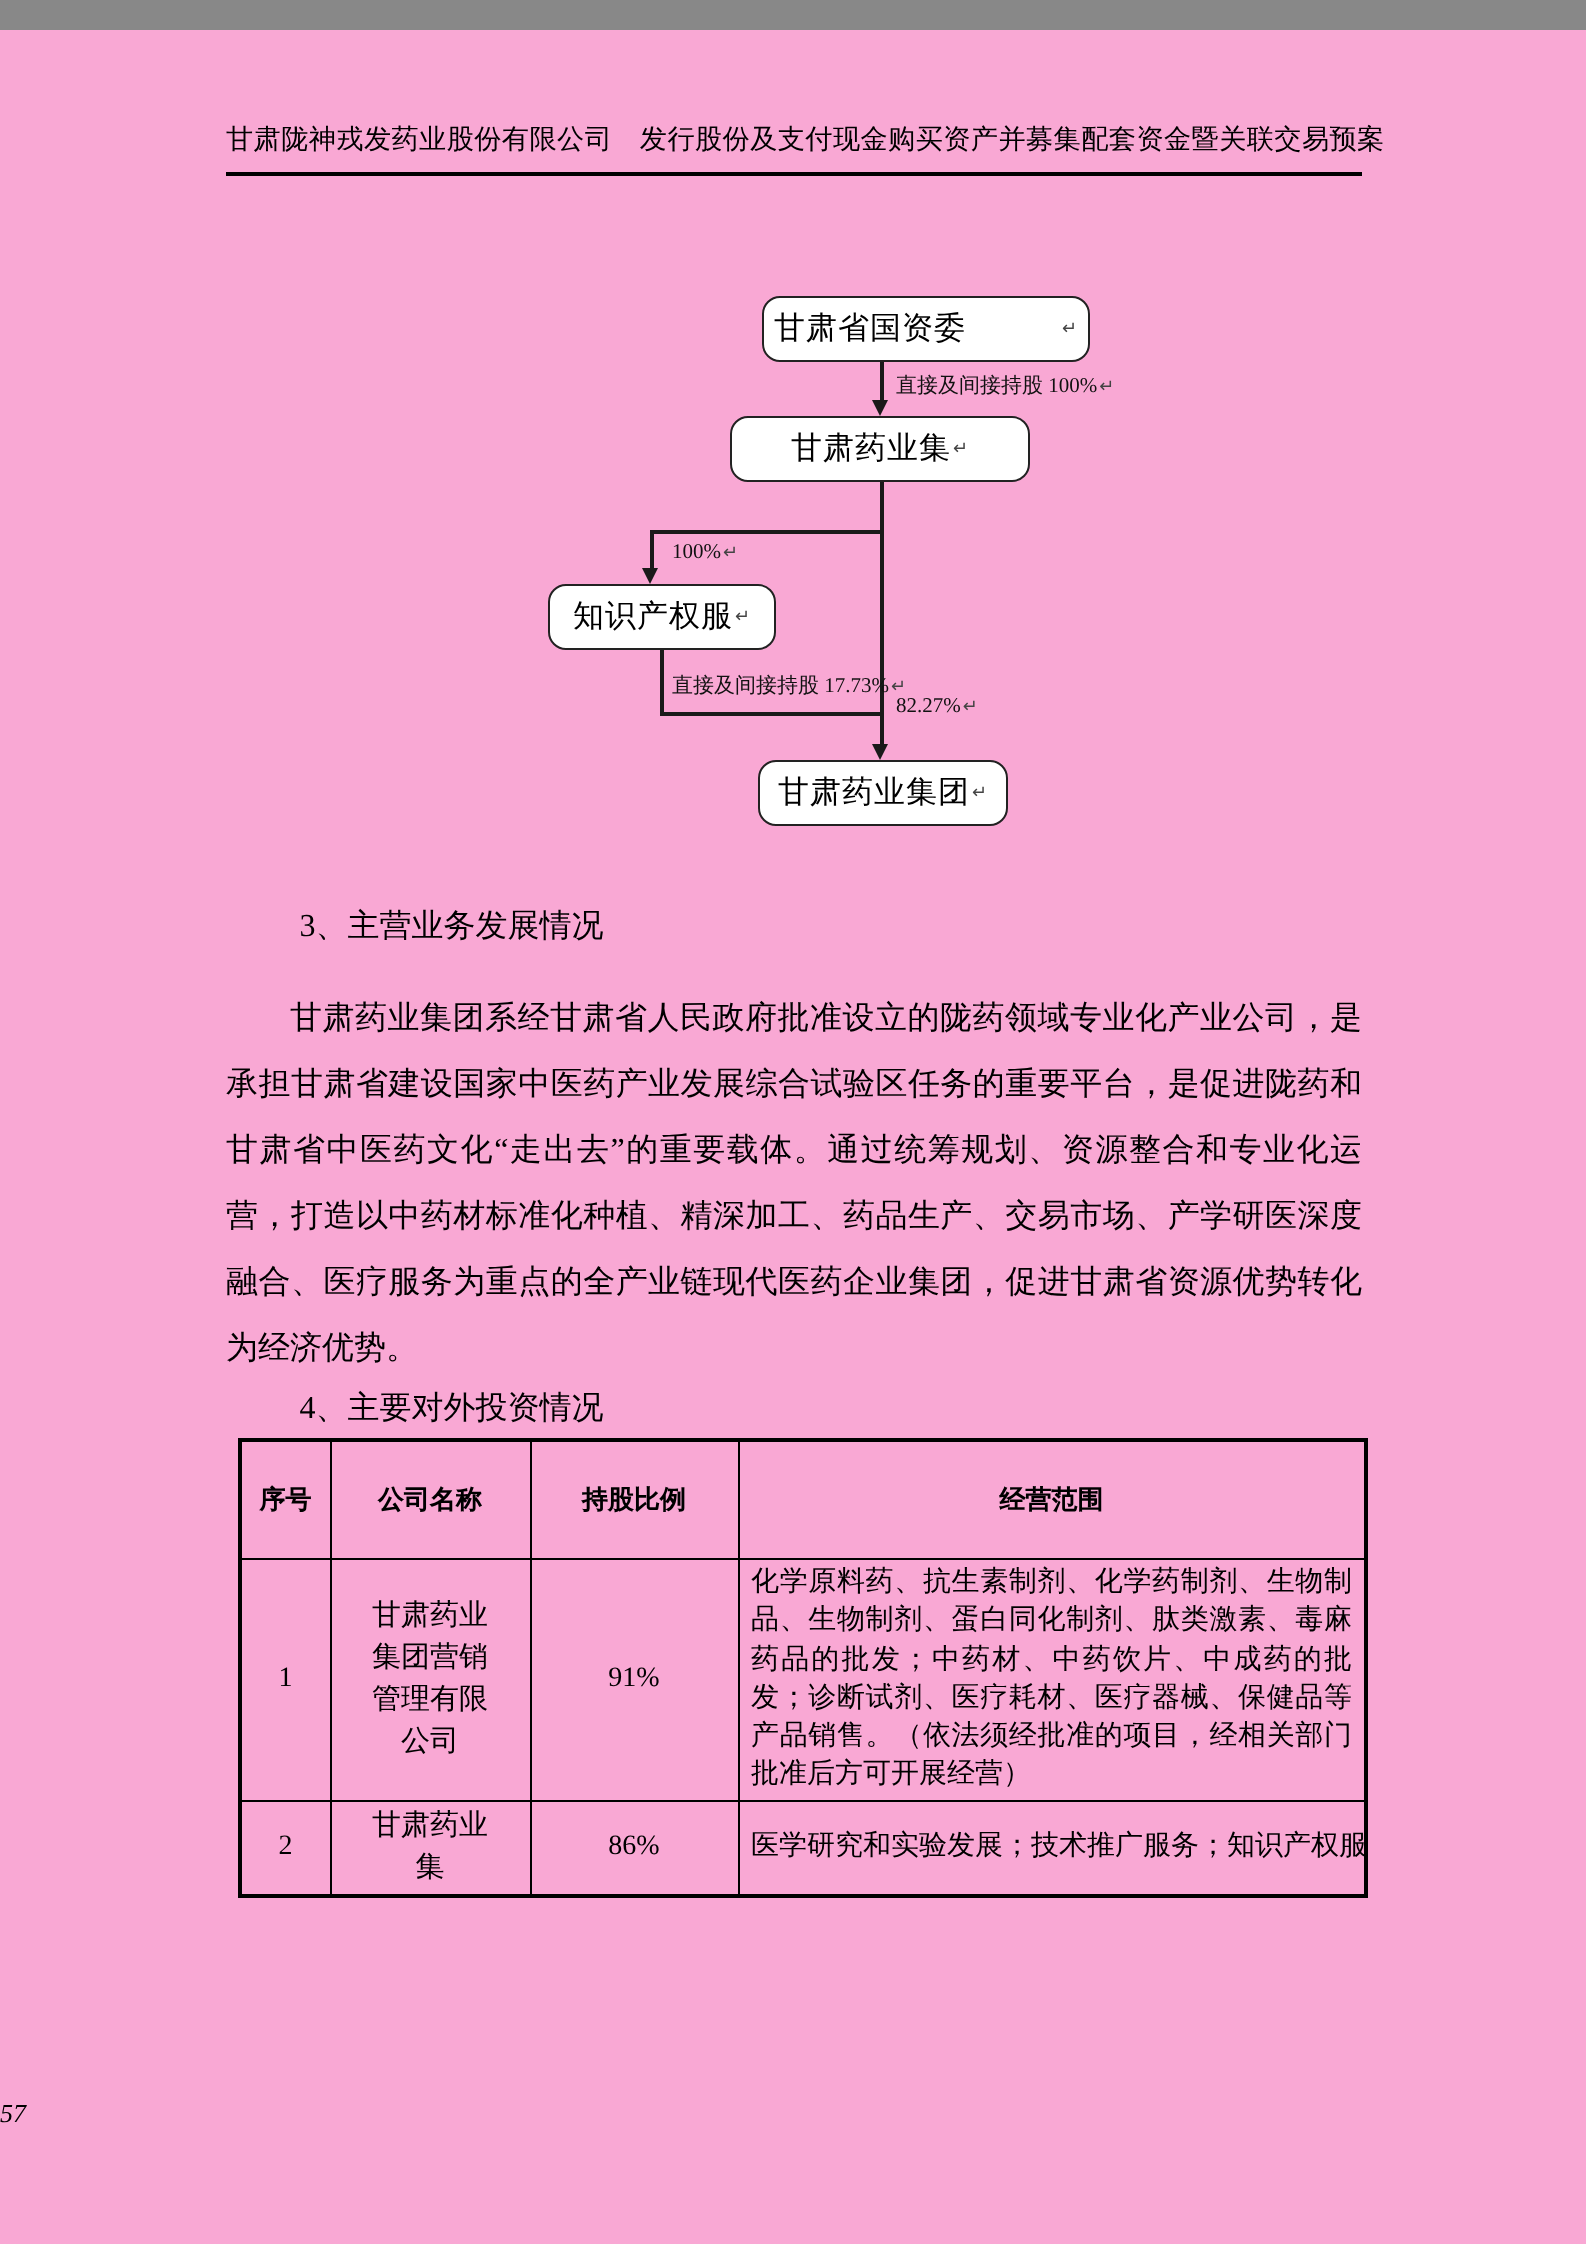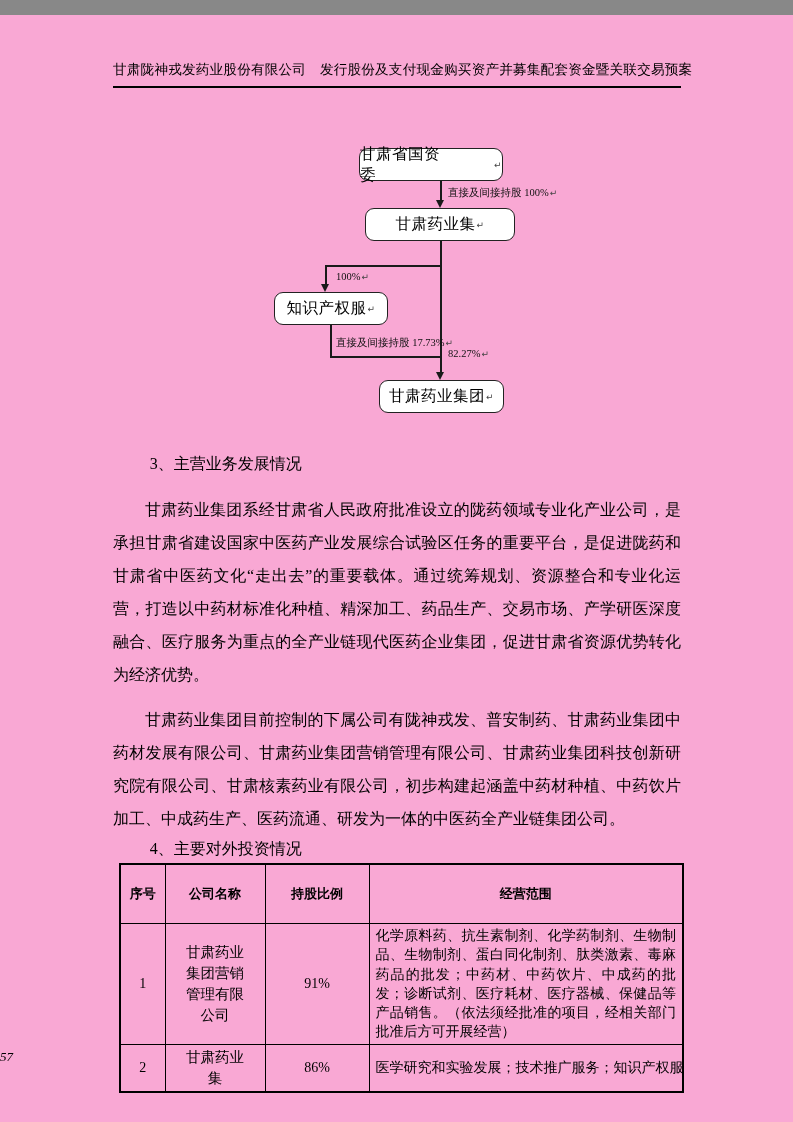--- a/index.html
+++ b/index.html
@@ -83,42 +83,41 @@
     <div class="arrow-down" style="left:321px; top:144px;"></div>
 
     <div class="cline" style="left:330px; top:185px; width:2px; height:33px;"></div>
     <div class="cline" style="left:330px; top:216px; width:112px; height:2px;"></div>
 
     <div class="edge-label" style="left:448px; top:46px;"><span>直接及间接持股 100%</span><span class="pmark">↵</span></div>
     <div class="edge-label" style="left:336px; top:131px;"><span>100%</span><span class="pmark">↵</span></div>
     <div class="edge-label" style="left:336px; top:196px;"><span>直接及间接持股 17.73%</span><span class="pmark">↵</span></div>
     <div class="edge-label" style="left:448px; top:208px;"><span>82.27%</span><span class="pmark">↵</span></div>
 
-    <div class="node" style="left:359px; top:8px; width:144px; height:33px;gap:47px;">
+    <div class="node" style="left:381px; top:8px; width:164px; height:33px;gap:47px;">
         <span>甘肃省国资委</span>
         <span class="pmark">↵</span>
       </div>
     <div class="node" style="left:365px; top:68px; width:150px; height:33px;">
         <span>甘肃药业集</span>
         <span class="pmark">↵</span>
       </div>
     <div class="node" style="left:274px; top:152px; width:114px; height:33px;">
         <span>知识产权服</span>
         <span class="pmark">↵</span>
       </div>
     <div class="node" style="left:379px; top:240px; width:125px; height:33px;">
         <span>甘肃药业集团</span>
         <span class="pmark">↵</span>
       </div>
   </div>
 
   <div class="content">
     <div class="sec-heading">3、主营业务发展情况</div>
     <div class="para p1">甘肃药业集团系经甘肃省人民政府批准设立的陇药领域专业化产业公司，是承担甘肃省建设国家中医药产业发展综合试验区任务的重要平台，是促进陇药和甘肃省中医药文化“走出去”的重要载体。通过统筹规划、资源整合和专业化运营，打造以中药材标准化种植、精深加工、药品生产、交易市场、产学研医深度融合、医疗服务为重点的全产业链现代医药企业集团，促进甘肃省资源优势转化为经济优势。</div>
-    <div class="para p2">甘肃药业集团目前控制的下属公司有陇神戎发、普安制药、甘肃药业集团中药材发展有限公司、甘肃药业集团营销管理有限公司、甘肃药业集团科技创新研究院有限公司、甘肃核素药业有限公司，初步构建起涵盖中药材种植、中药饮片加工、中成药生产、医药流通、研发为一体的中医药全产业链集团公司。</div>
     <div class="sec-heading h4">4、主要对外投资情况</div>
 
     <table class="invest">
       <colgroup>
         <col style="width:45px">
           <col style="width:100px">
           <col style="width:104px">
           <col style="width:314px">
       </colgroup>
       <tbody>

